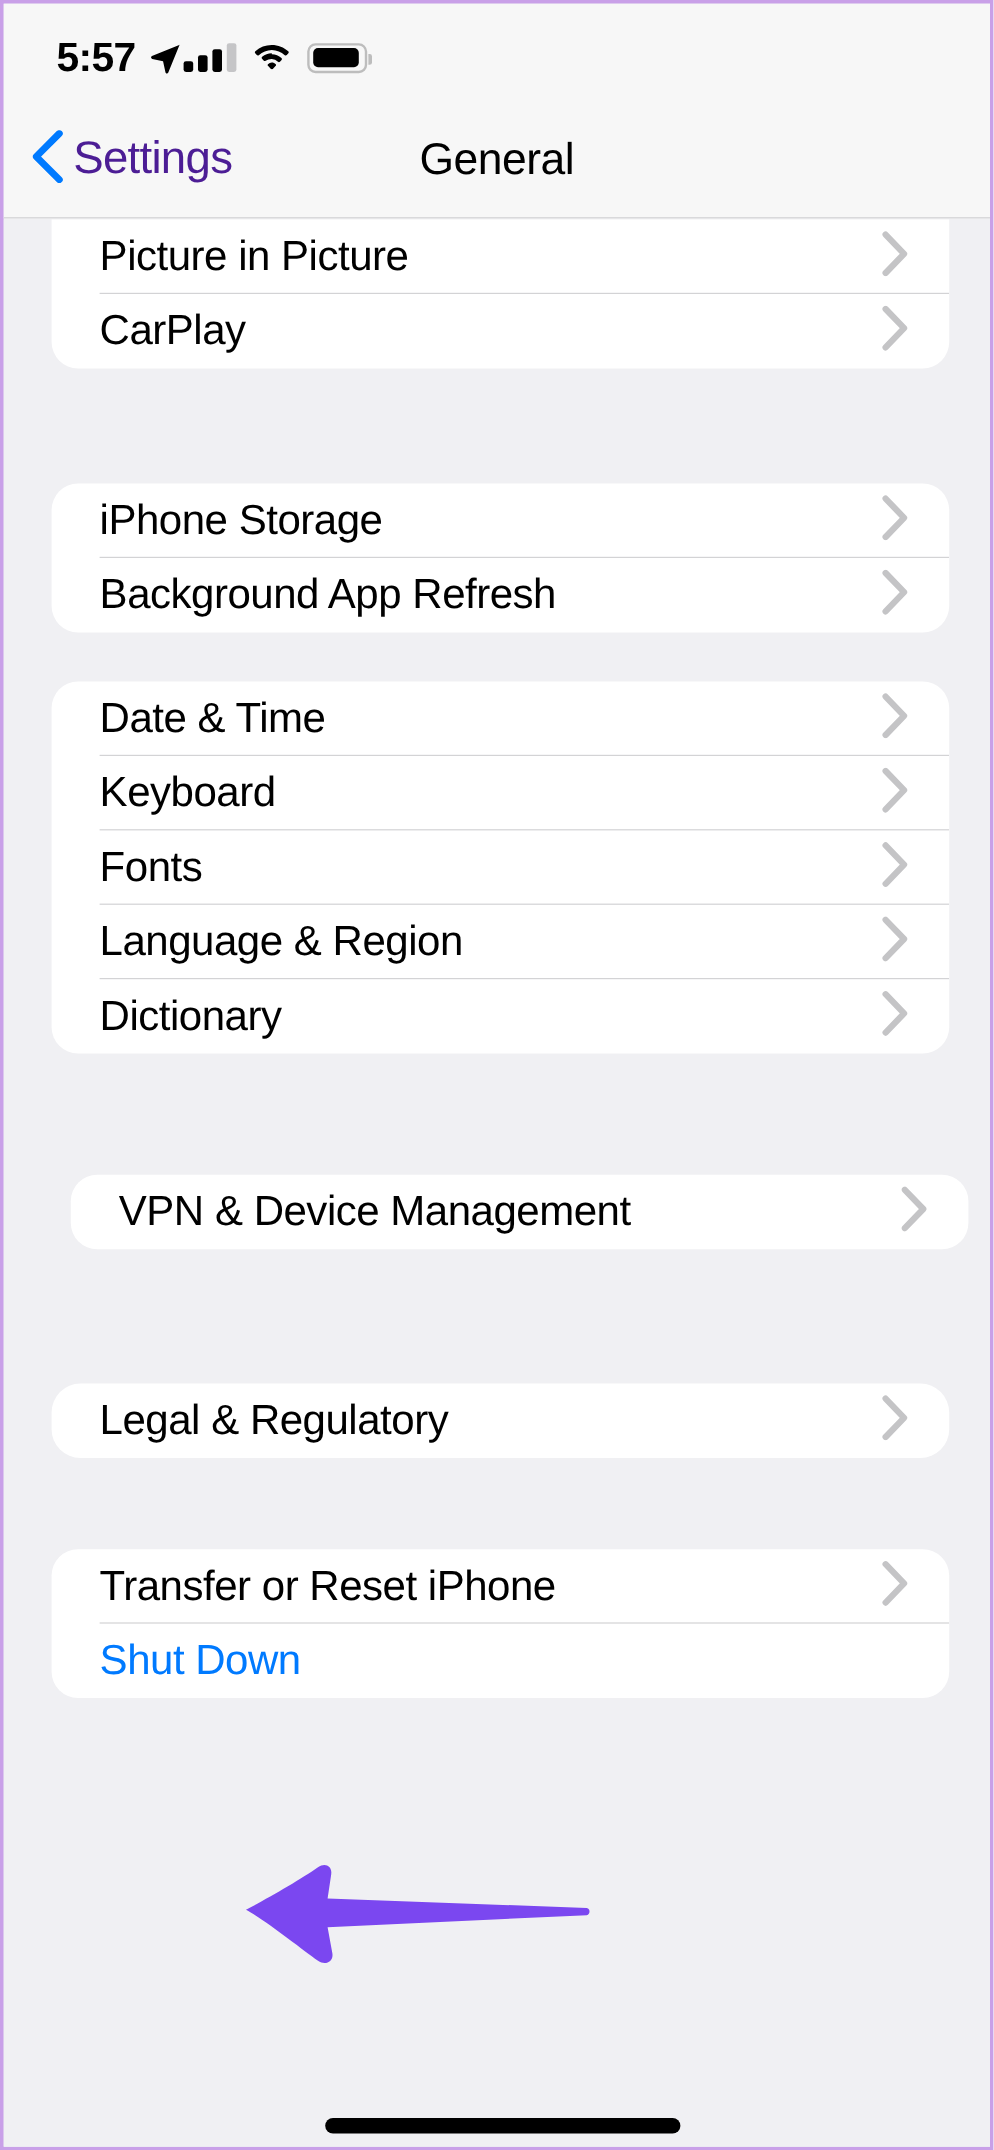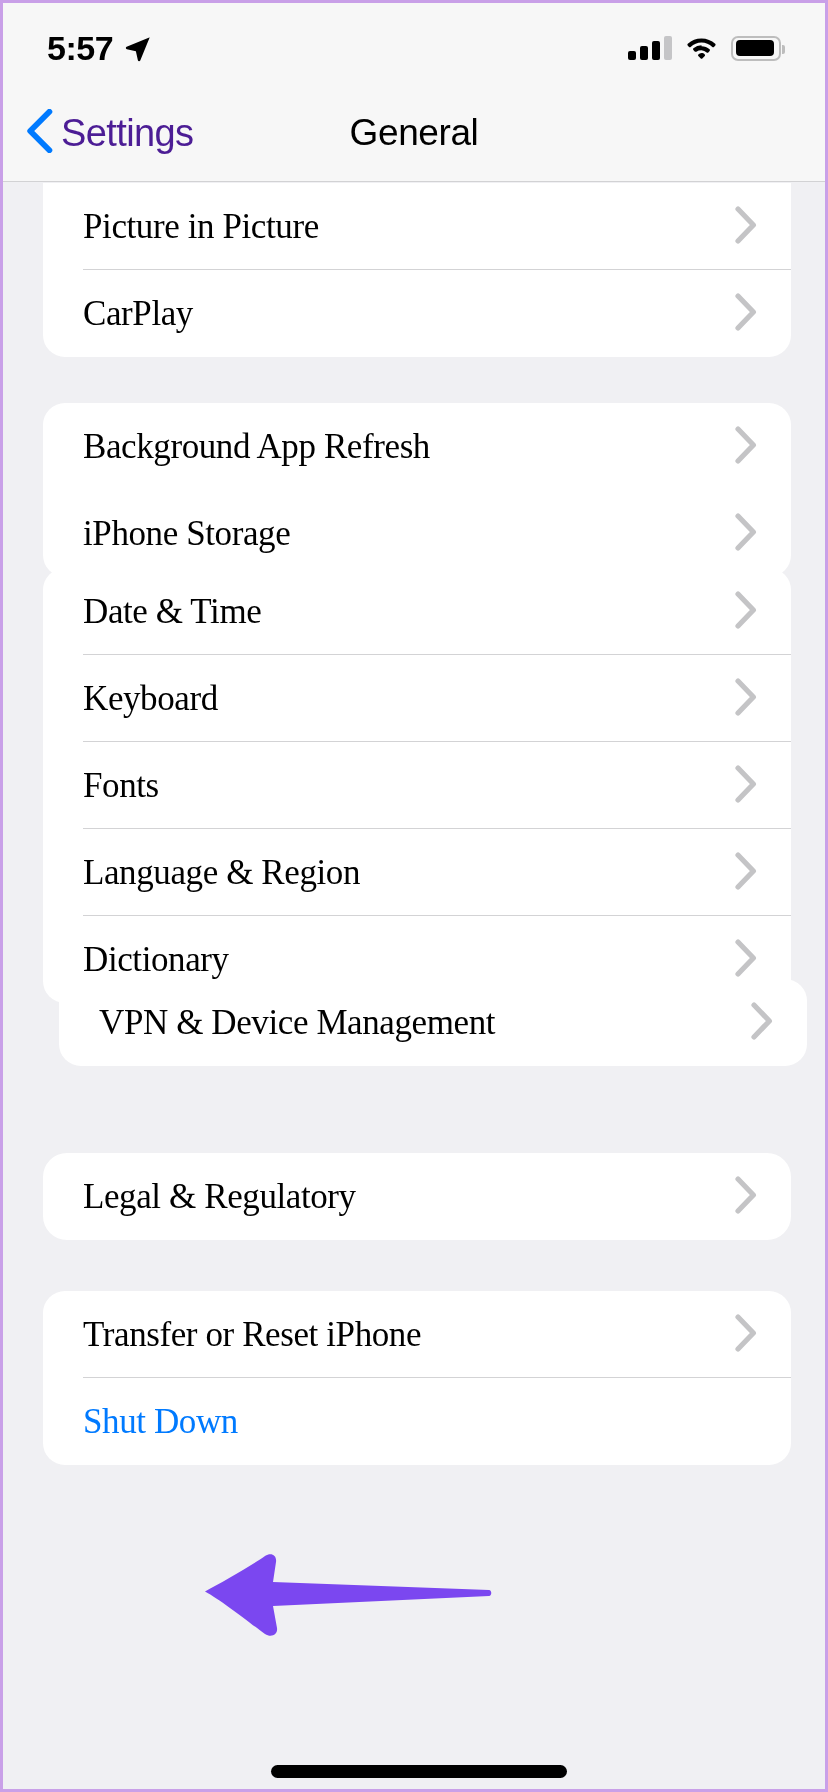--- a/index.html
+++ b/index.html
@@ -24,21 +24,20 @@
 
   
   .status-bar {
     position: absolute;
     left: 0; top: 0;
     width: 822px;
     height: 82px;
     background: #f7f7f7;
     display: flex;
     align-items: center;
-    justify-content: space-between;
     padding: 0 44px 0 44px;
     box-sizing: border-box;
   }
   .status-left {
     display: flex;
     align-items: center;
     gap: 10px;
     margin-top: 8px;
   }
   .status-time {
@@ -154,28 +153,27 @@
     overflow: hidden;
   }
   
   .group.clipped-top {
     border-top-left-radius: 0;
     border-top-right-radius: 0;
   }
 
   .row {
     position: relative;
-    height: 87px;
+    height: 62px;
     display: flex;
     align-items: center;
     padding-left: 40px;
     padding-right: 23px;
     box-sizing: border-box;
     cursor: pointer;
-    font-family: Liberation Serif, serif;
   }
   .row-label {
     font-size: 35px;
     color: #000;
     letter-spacing: -0.4px;
     white-space: nowrap;
   }
   .row-label.link { color: #007aff; }
   .sep {
     position: absolute;
@@ -271,31 +269,31 @@
         </div>
         <div class="row">
           <span class="row-label">CarPlay</span>
           <span class="chev"><svg width="22" height="38" viewBox="0 0 11 19" aria-hidden="true">
               <path d="M1.5 1.5 L9.2 9.5 L1.5 17.5" fill="none" stroke="#c4c4c6" stroke-width="2.6" stroke-linecap="round" stroke-linejoin="round"></path>
             </svg></span>
         </div>
       </div>
       <div class="group" style="top: 220px;">
         <div class="row">
+          <span class="row-label">iPhone Storage</span>
+          <span class="chev"><svg width="22" height="38" viewBox="0 0 11 19" aria-hidden="true">
+              <path d="M1.5 1.5 L9.2 9.5 L1.5 17.5" fill="none" stroke="#c4c4c6" stroke-width="2.6" stroke-linecap="round" stroke-linejoin="round"></path>
+            </svg></span>
+          <span class="sep"></span>
+        </div>
+        <div class="row">
           <span class="row-label">Background App Refresh</span>
           <span class="chev"><svg width="22" height="38" viewBox="0 0 11 19" aria-hidden="true">
               <path d="M1.5 1.5 L9.2 9.5 L1.5 17.5" fill="none" stroke="#c4c4c6" stroke-width="2.6" stroke-linecap="round" stroke-linejoin="round"></path>
             </svg></span>
-        </div>
-        <div class="row">
-          <span class="row-label">iPhone Storage</span>
-          <span class="chev"><svg width="22" height="38" viewBox="0 0 11 19" aria-hidden="true">
-              <path d="M1.5 1.5 L9.2 9.5 L1.5 17.5" fill="none" stroke="#c4c4c6" stroke-width="2.6" stroke-linecap="round" stroke-linejoin="round"></path>
-            </svg></span>
-          <span class="sep"></span>
         </div>
       </div>
       <div class="group" style="top: 385px;">
         <div class="row">
           <span class="row-label">Date &amp; Time</span>
           <span class="chev"><svg width="22" height="38" viewBox="0 0 11 19" aria-hidden="true">
               <path d="M1.5 1.5 L9.2 9.5 L1.5 17.5" fill="none" stroke="#c4c4c6" stroke-width="2.6" stroke-linecap="round" stroke-linejoin="round"></path>
             </svg></span>
           <span class="sep"></span>
         </div>

